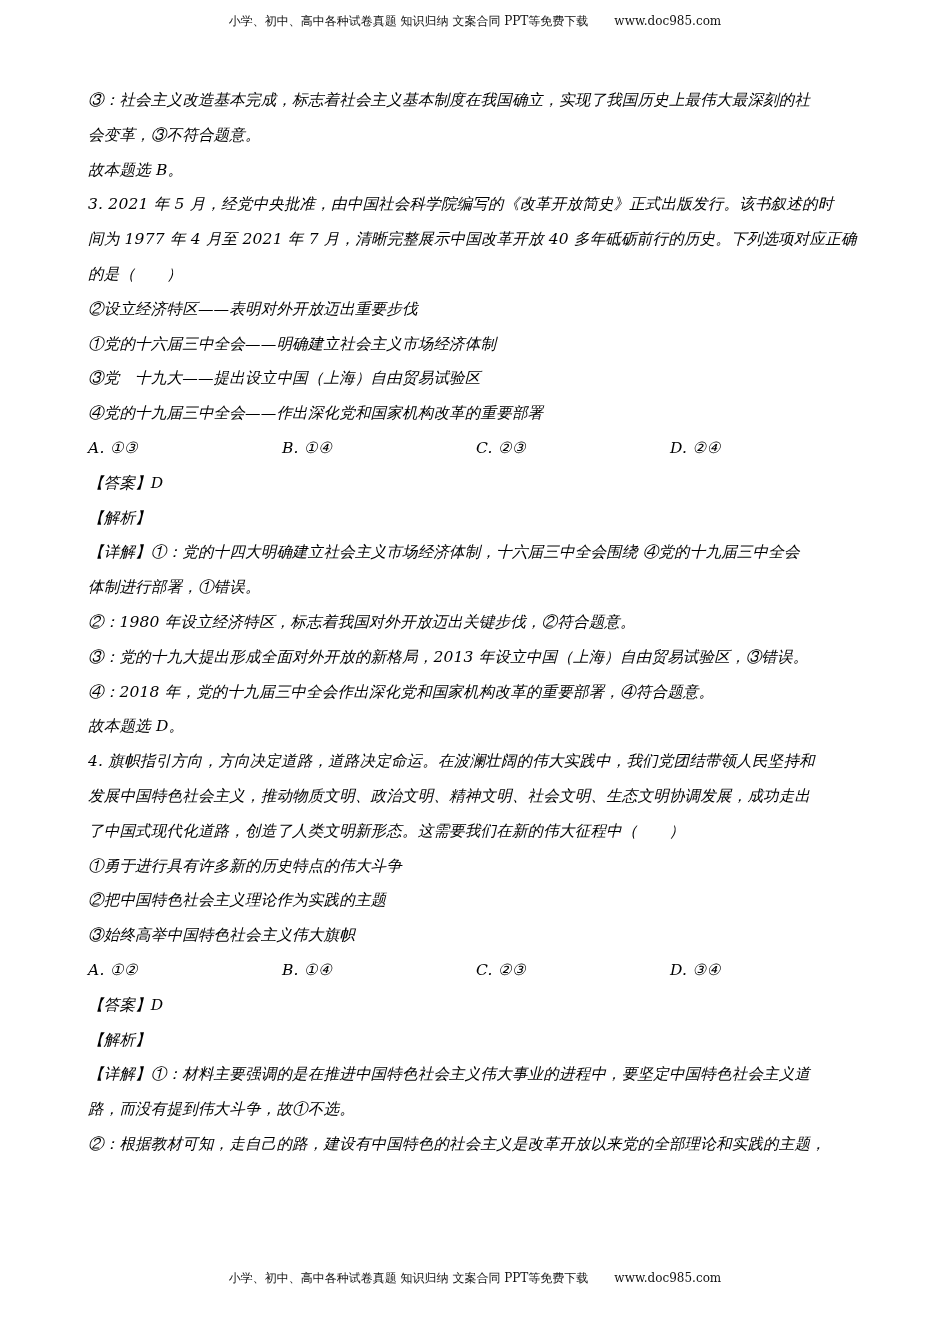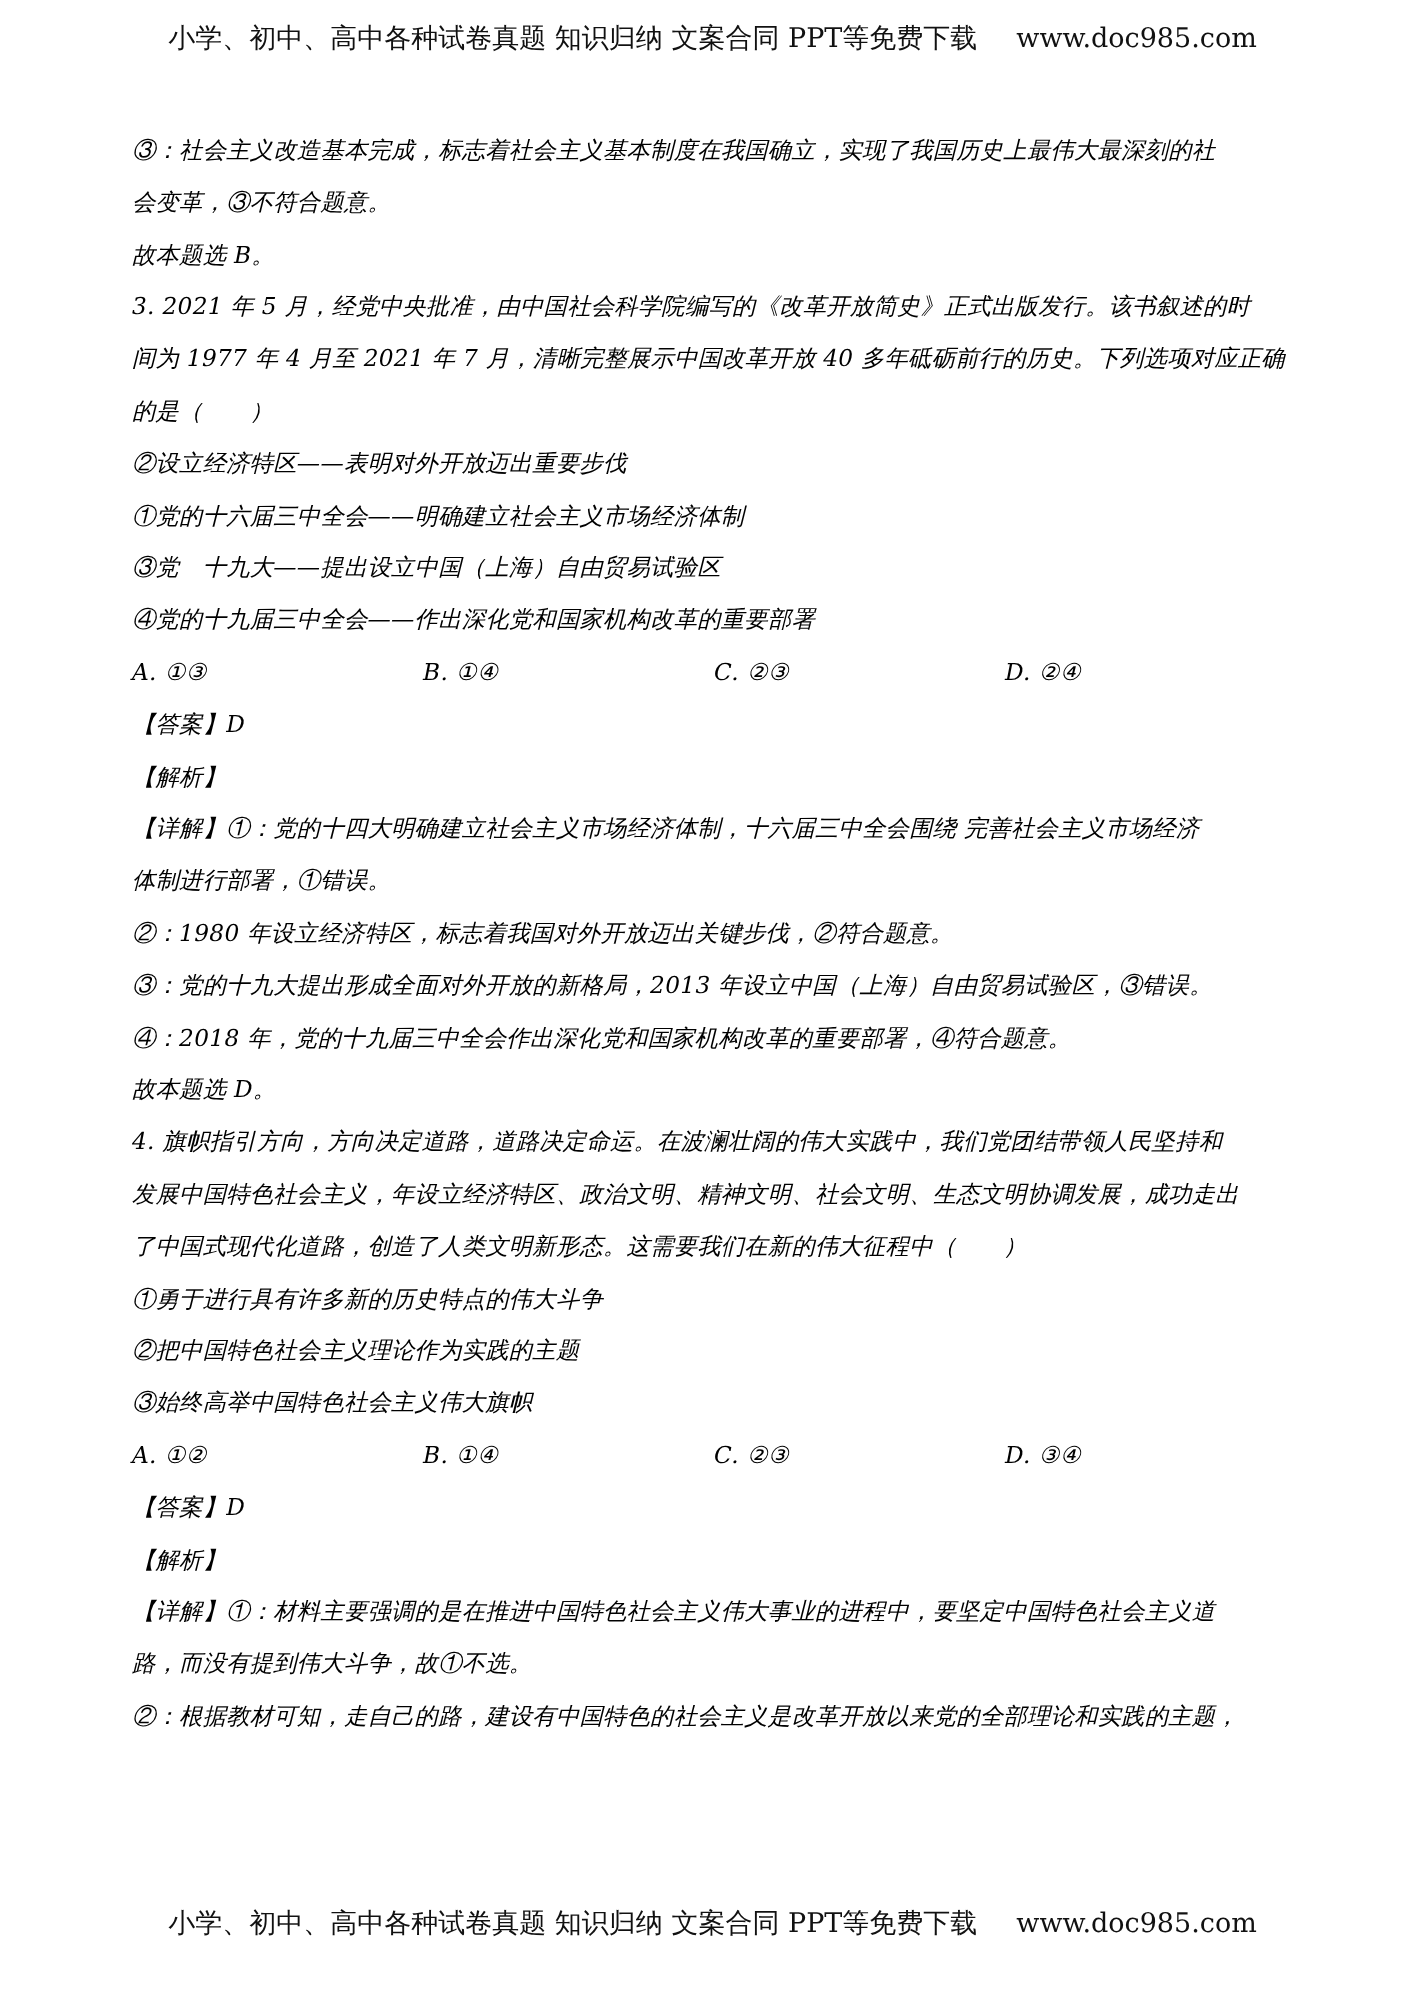--- a/index.html
+++ b/index.html
@@ -3,21 +3,21 @@
 <meta charset="utf-8">
 <style>
   html, body { margin: 0; padding: 0; background: #ffffff; }
   body {
     width: 950px; height: 1344px; position: relative; overflow: hidden;
     font-family: "DejaVu Serif", "Liberation Serif", serif;
     color: #000000;
   }
   .header, .footer {
     position: absolute; left: 0; width: 950px; text-align: center;
-    font-size: 18px; color: #111;
+    font-size: 12px; color: #111;
     font-family: "DejaVu Serif", "Liberation Serif", serif;
   }
   .header { top: 13px; }
   .footer { top: 1270px; }
   .header .site, .footer .site { margin-left: 26px; }
   .content {
     position: absolute; left: 88px; top: 87px; width: 778px; font-style: italic;
   }
   .line {
     font-size: 15.5px; height: 34.8px; line-height: 26px;
@@ -51,30 +51,30 @@
     <span class="opt">A. ①③</span>
     <span class="opt">B. ①④</span>
     <span class="opt">C. ②③</span>
     <span class="opt">D. ②④</span>
   </div>
   <div class="line">
     <span class="blue">【答案】</span><span>D</span>
   </div>
   <div class="line blue">【解析】</div>
   <div class="line">
-    <span>【详解】</span><span>①：党的十四大明确建立社会主义市场经济体制，十六届三中全会围绕 完善社会主义市场经济</span>
+    <span>【详解】</span><span>①：党的十四大明确建立社会主义市场经济体制，十六届三中全会围绕 ④党的十九届三中全会</span>
   </div>
   <div class="line">体制进行部署，①错误。</div>
   <div class="line">②：1980 年设立经济特区，标志着我国对外开放迈出关键步伐，②符合题意。</div>
   <div class="line">③：党的十九大提出形成全面对外开放的新格局，2013 年设立中国（上海）自由贸易试验区，③错误。</div>
   <div class="line">④：2018 年，党的十九届三中全会作出深化党和国家机构改革的重要部署，④符合题意。</div>
   <div class="line">故本题选 D。</div>
 
   <div class="line">4. 旗帜指引方向，方向决定道路，道路决定命运。在波澜壮阔的伟大实践中，我们党团结带领人民坚持和</div>
-  <div class="line">发展中国特色社会主义，年设立经济特区、政治文明、精神文明、社会文明、生态文明协调发展，成功走出</div>
+  <div class="line">发展中国特色社会主义，推动物质文明、政治文明、精神文明、社会文明、生态文明协调发展，成功走出</div>
   <div class="line">了中国式现代化道路，创造了人类文明新形态。这需要我们在新的伟大征程中（　　）</div>
   <div class="line">①勇于进行具有许多新的历史特点的伟大斗争</div>
   <div class="line">②把中国特色社会主义理论作为实践的主题</div>
   <div class="line">③始终高举中国特色社会主义伟大旗帜</div>
   <div class="line opts">
     <span class="opt">A. ①②</span>
     <span class="opt">B. ①④</span>
     <span class="opt">C. ②③</span>
     <span class="opt">D. ③④</span>
   </div>

